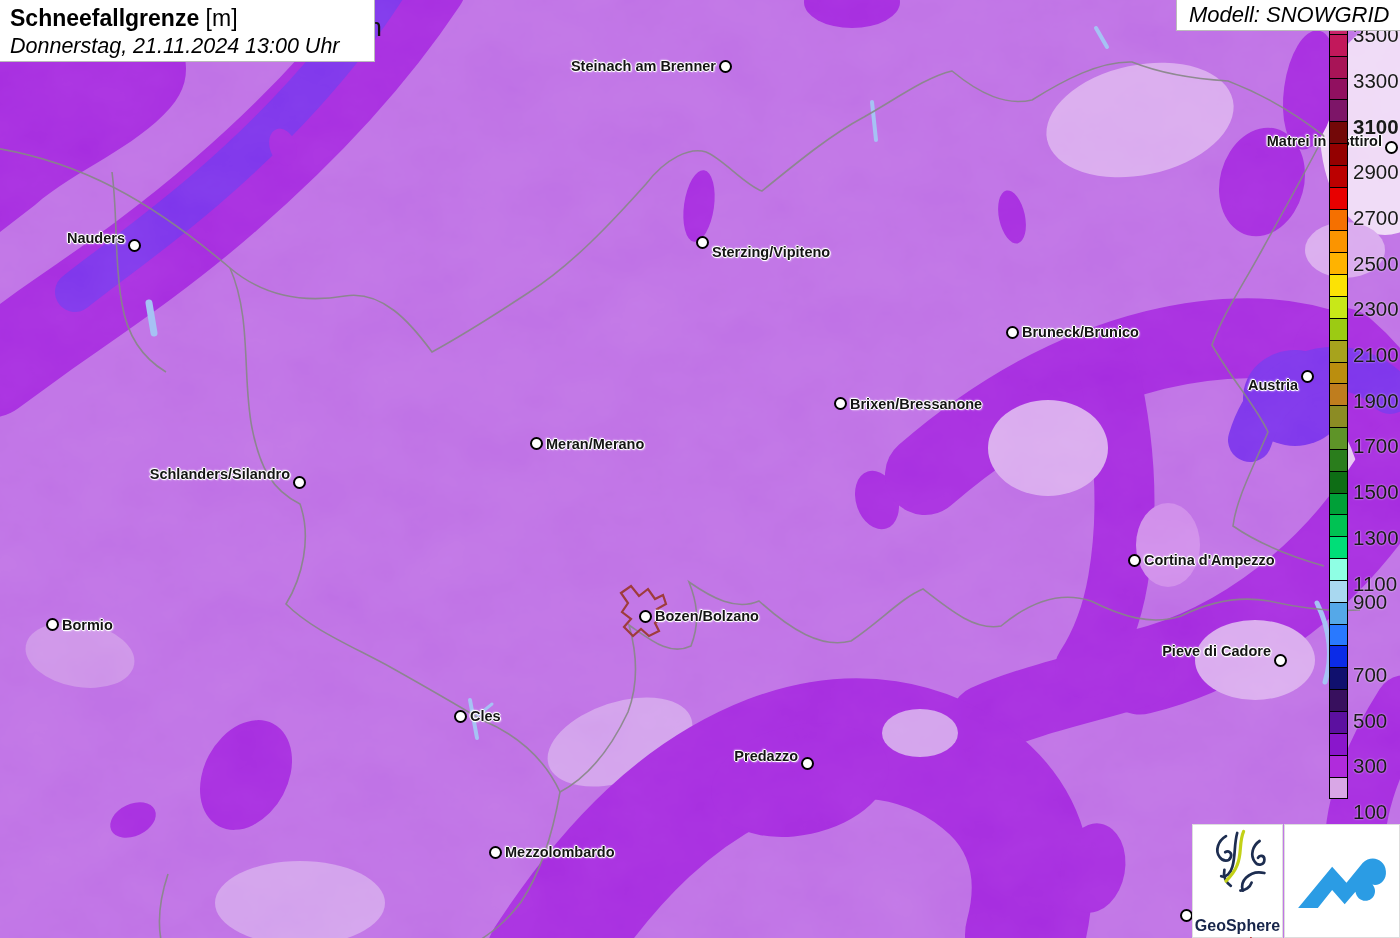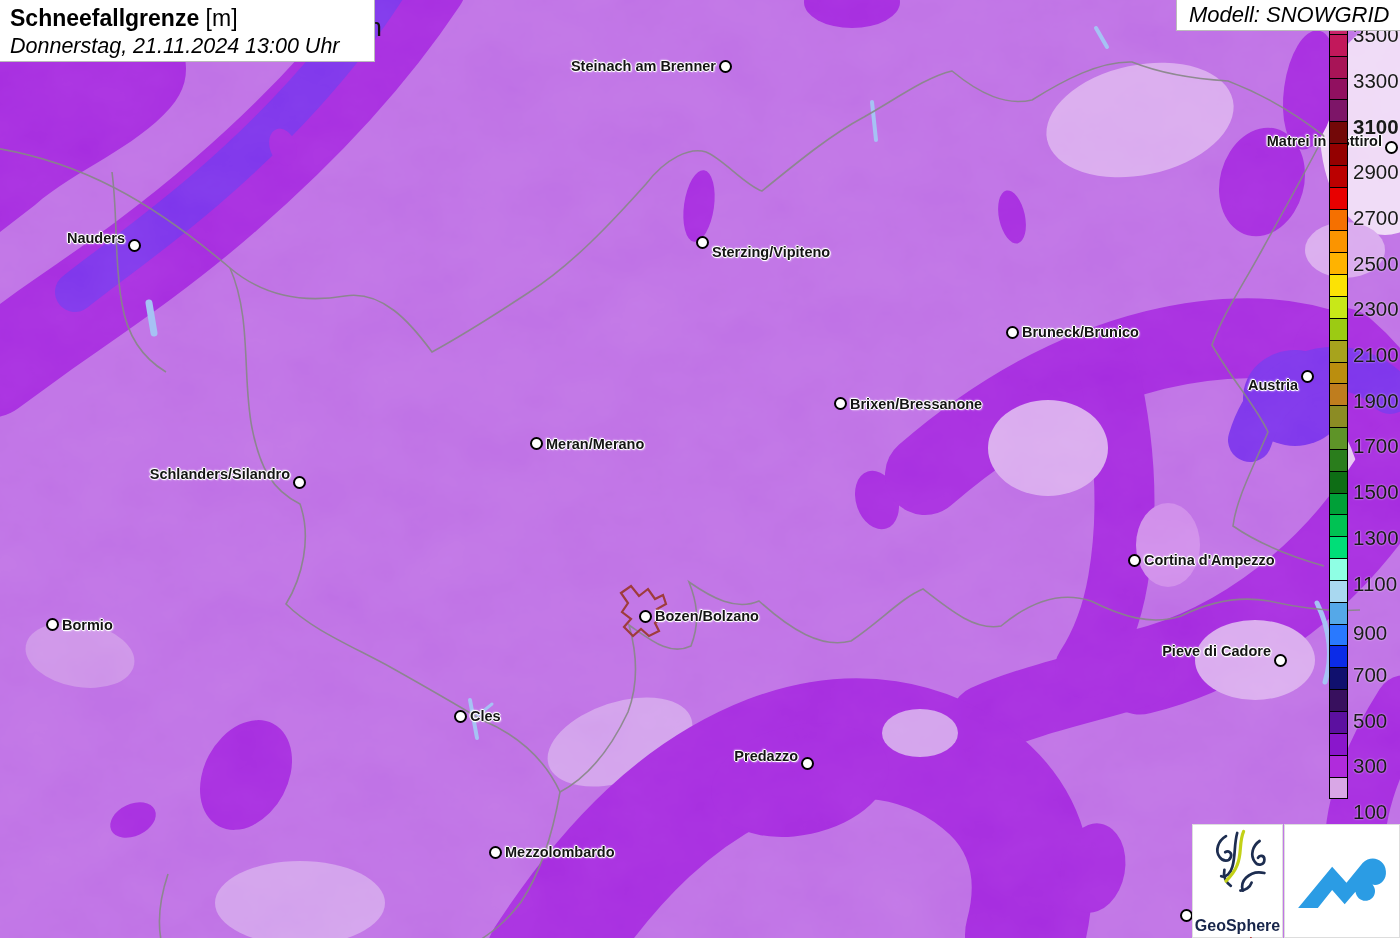--- a/index.html
+++ b/index.html
@@ -242,21 +242,21 @@
       <div class="cb-label" style="top: 161.2px;">2900</div>
       <div class="cb-label" style="top: 206.9px;">2700</div>
       <div class="cb-label" style="top: 252.6px;">2500</div>
       <div class="cb-label" style="top: 298.3px;">2300</div>
       <div class="cb-label" style="top: 344px;">2100</div>
       <div class="cb-label" style="top: 389.7px;">1900</div>
       <div class="cb-label" style="top: 435.4px;">1700</div>
       <div class="cb-label" style="top: 481.1px;">1500</div>
       <div class="cb-label" style="top: 526.8px;">1300</div>
       <div class="cb-label" style="top: 572.5px;">1100</div>
-      <div class="cb-label" style="top: 622px;">900</div>
+      <div class="cb-label" style="top: 591px;">900</div>
       <div class="cb-label" style="top: 663.9px;">700</div>
       <div class="cb-label" style="top: 709.6px;">500</div>
       <div class="cb-label" style="top: 755.3px;">300</div>
       <div class="cb-label" style="top: 801px;">100</div>
     </div>
 
   <div class="box" id="title-box">
     <div id="title-line1">
       <span class="t-bold">Schneefallgrenze</span>
       <span>[m]</span>

